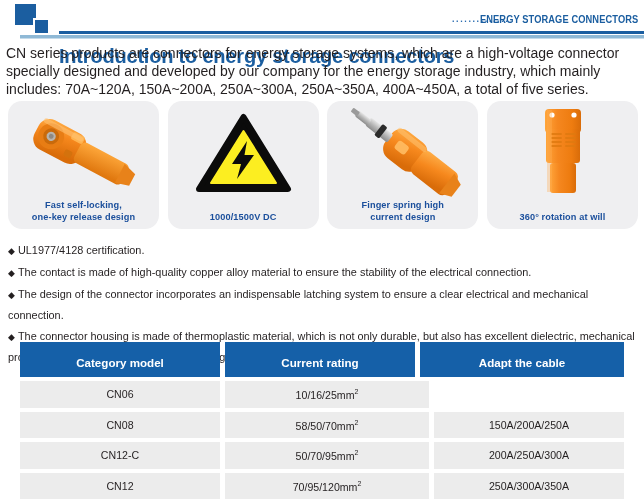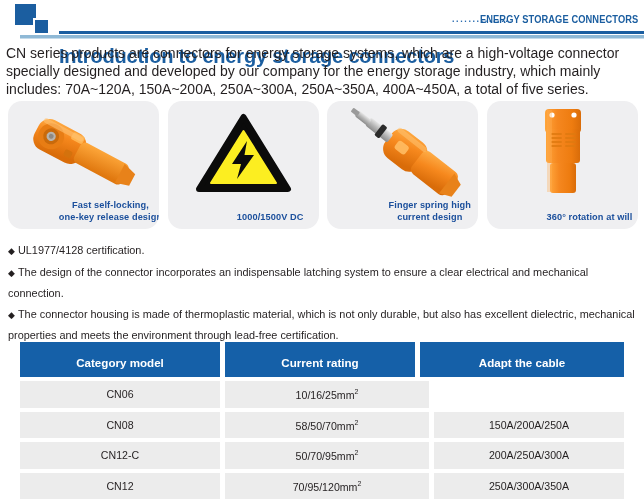--- a/index.html
+++ b/index.html
@@ -119,21 +119,20 @@
   .card-label{
     position:absolute;
     left:0;bottom:6px;
     width:151px;
     text-align:center;
     font-size:9.2px;
     font-weight:bold;
     color:#1b4f9c;
     line-height:12px;
     letter-spacing:0.1px;
-    padding-left:27px;
   }
 
   
   .bullets{
     position:absolute;
     left:8px;top:240px;
     width:630px;
   }
   .bullet{
     font-size:10.9px;
@@ -309,20 +308,23 @@
       <span>360° rotation at will</span>
     </div>
   </div>
 </div>
 
 <div class="bullets">
   <div class="bullet">
     <span class="dia">◆</span><span>UL1977/4128 certification.</span>
   </div>
   <div class="bullet">
+    <span class="dia">◆</span><span>The contact is made of high-quality copper alloy material to ensure the stability of the electrical connection.</span>
+  </div>
+  <div class="bullet">
     <span class="dia">◆</span><span>The design of the connector incorporates an indispensable latching system to ensure a clear electrical and mechanical connection.</span>
   </div>
   <div class="bullet">
     <span class="dia">◆</span><span>The connector housing is made of thermoplastic material, which is not only durable, but also has excellent dielectric, mechanical properties and meets the environment through lead-free certification.</span>
   </div>
 </div>
 
 <div class="table">
 
   <div class="trow thead">

